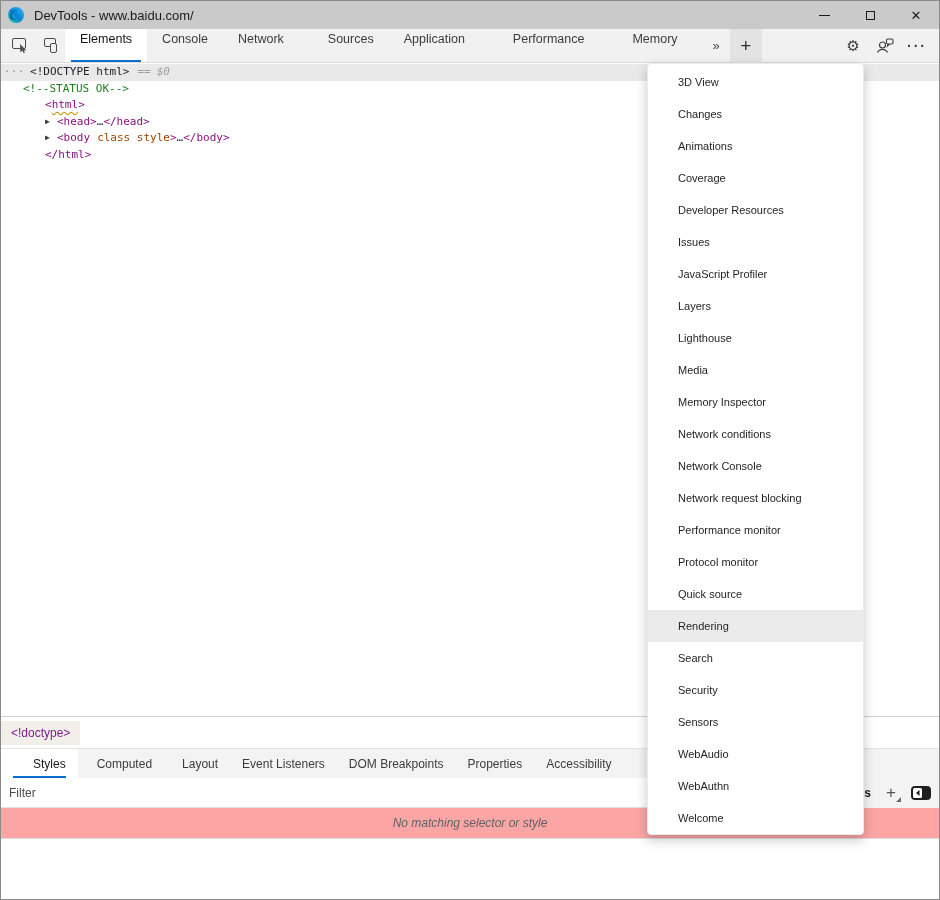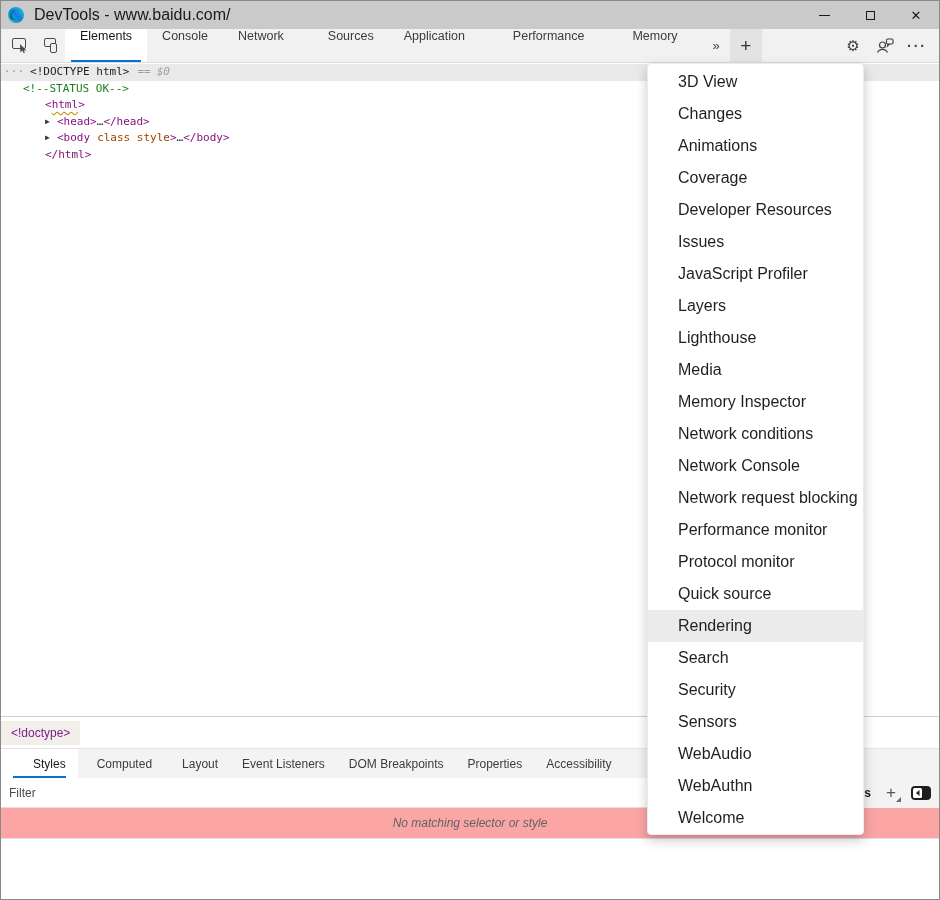--- a/index.html
+++ b/index.html
@@ -3,32 +3,32 @@
 <meta charset="utf-8">
 <style>
   * { margin:0; padding:0; box-sizing:border-box; }
   html,body { width:940px; height:900px; overflow:hidden; }
   body { font-family:"Liberation Sans", sans-serif; background:#fff; }
   .window { position:relative; width:940px; height:900px; border:1px solid #8a8a8a; background:#fff; }
 
   
   .titlebar { height:28px; background:#cacaca; display:flex; align-items:center; position:relative; }
   .edge-icon { width:16px; height:16px; margin:0 10px 0 7px; }
-  .title-text { font-size:16px; color:#1a1a1a; }
+  .title-text { font-size:13px; color:#1a1a1a; }
   .win-controls { position:absolute; right:0; top:0; height:28px; display:flex; }
   .win-btn { width:46px; height:28px; display:flex; align-items:center; justify-content:center; color:#1a1a1a; }
   .glyph-min { width:11px; height:1px; background:#1a1a1a; display:block; }
   .glyph-max { width:9px; height:9px; border:1px solid #1a1a1a; display:block; }
   .glyph-close { font-size:13px; line-height:1; color:#1a1a1a; }
 
   
   .toolbar { height:34px; background:#f1f1f1; border-bottom:1px solid #dcdcdc; display:flex; align-items:stretch; position:relative; }
   .tb-icon { width:30px; display:flex; align-items:center; justify-content:center; color:#4a4a4a; }
   .tb-icon:first-child { margin-left:4px; }
-  .tab { padding:0 15px; font-size:12.5px; color:#3c3c3c; display:flex; align-items:flex-start; position:relative; }
+  .tab { padding:16px 15px; font-size:12.5px; color:#3c3c3c; display:flex; align-items:flex-end; position:relative; }
   .tab.active { background:#fff; color:#161616; }
   .tab.active::after { content:""; position:absolute; left:6px; right:6px; bottom:0; height:2px; background:#0b6fd0; }
   .tb-chevron { padding:0 10px; display:flex; align-items:center; font-size:13px; color:#444; }
   .tb-plus { width:32px; display:flex; align-items:center; justify-content:center; font-size:19px; font-weight:300; color:#333; background:#e3e3e3; }
   .tb-right { margin-left:auto; display:flex; align-items:center; padding-right:6px; }
   .tb-right .tb-icon { width:32px; }
   .gear-glyph { font-size:15px; color:#3f3f3f; }
   .more-dots { font-size:14px; letter-spacing:2px; color:#3f3f3f; font-weight:bold; }
 
   
@@ -67,21 +67,21 @@
   .plus-btn { position:relative; font-size:17px; font-weight:300; color:#555; width:20px; text-align:center; }
   .plus-btn::after { content:""; position:absolute; right:0px; bottom:1px; border-left:5px solid transparent; border-bottom:5px solid #6a6a6a; }
   .sidebar-toggle { width:20px; height:15px; display:flex; align-items:center; }
   .msg-row { position:absolute; left:0; right:0; top:807px; height:31px; background:#fca5a5; border-bottom:1px solid #dedede;
              display:flex; align-items:center; justify-content:center; }
   .msg-text { font-size:12px; color:#5f6368; font-style:italic; }
 
   
   .menu { position:absolute; left:646px; top:62px; width:217px; height:772px; background:#fff;
           border:1px solid #ebebeb; border-radius:4px; box-shadow:0 5px 12px rgba(0,0,0,.22); z-index:50; padding-top:2px; }
-  .menu-item { height:32px; line-height:32px; padding-left:30px; font-size:16px; color:#1f1f1f; }
+  .menu-item { height:32px; line-height:32px; padding-left:30px; font-size:11px; color:#1f1f1f; }
   .menu-item.highlighted { background:#ebebeb; }
 </style>
 </head>
 <body>
 
 <div class="window">
 
   <div class="titlebar">
     <svg class="edge-icon" viewBox="0 0 16 16">
       <defs>

